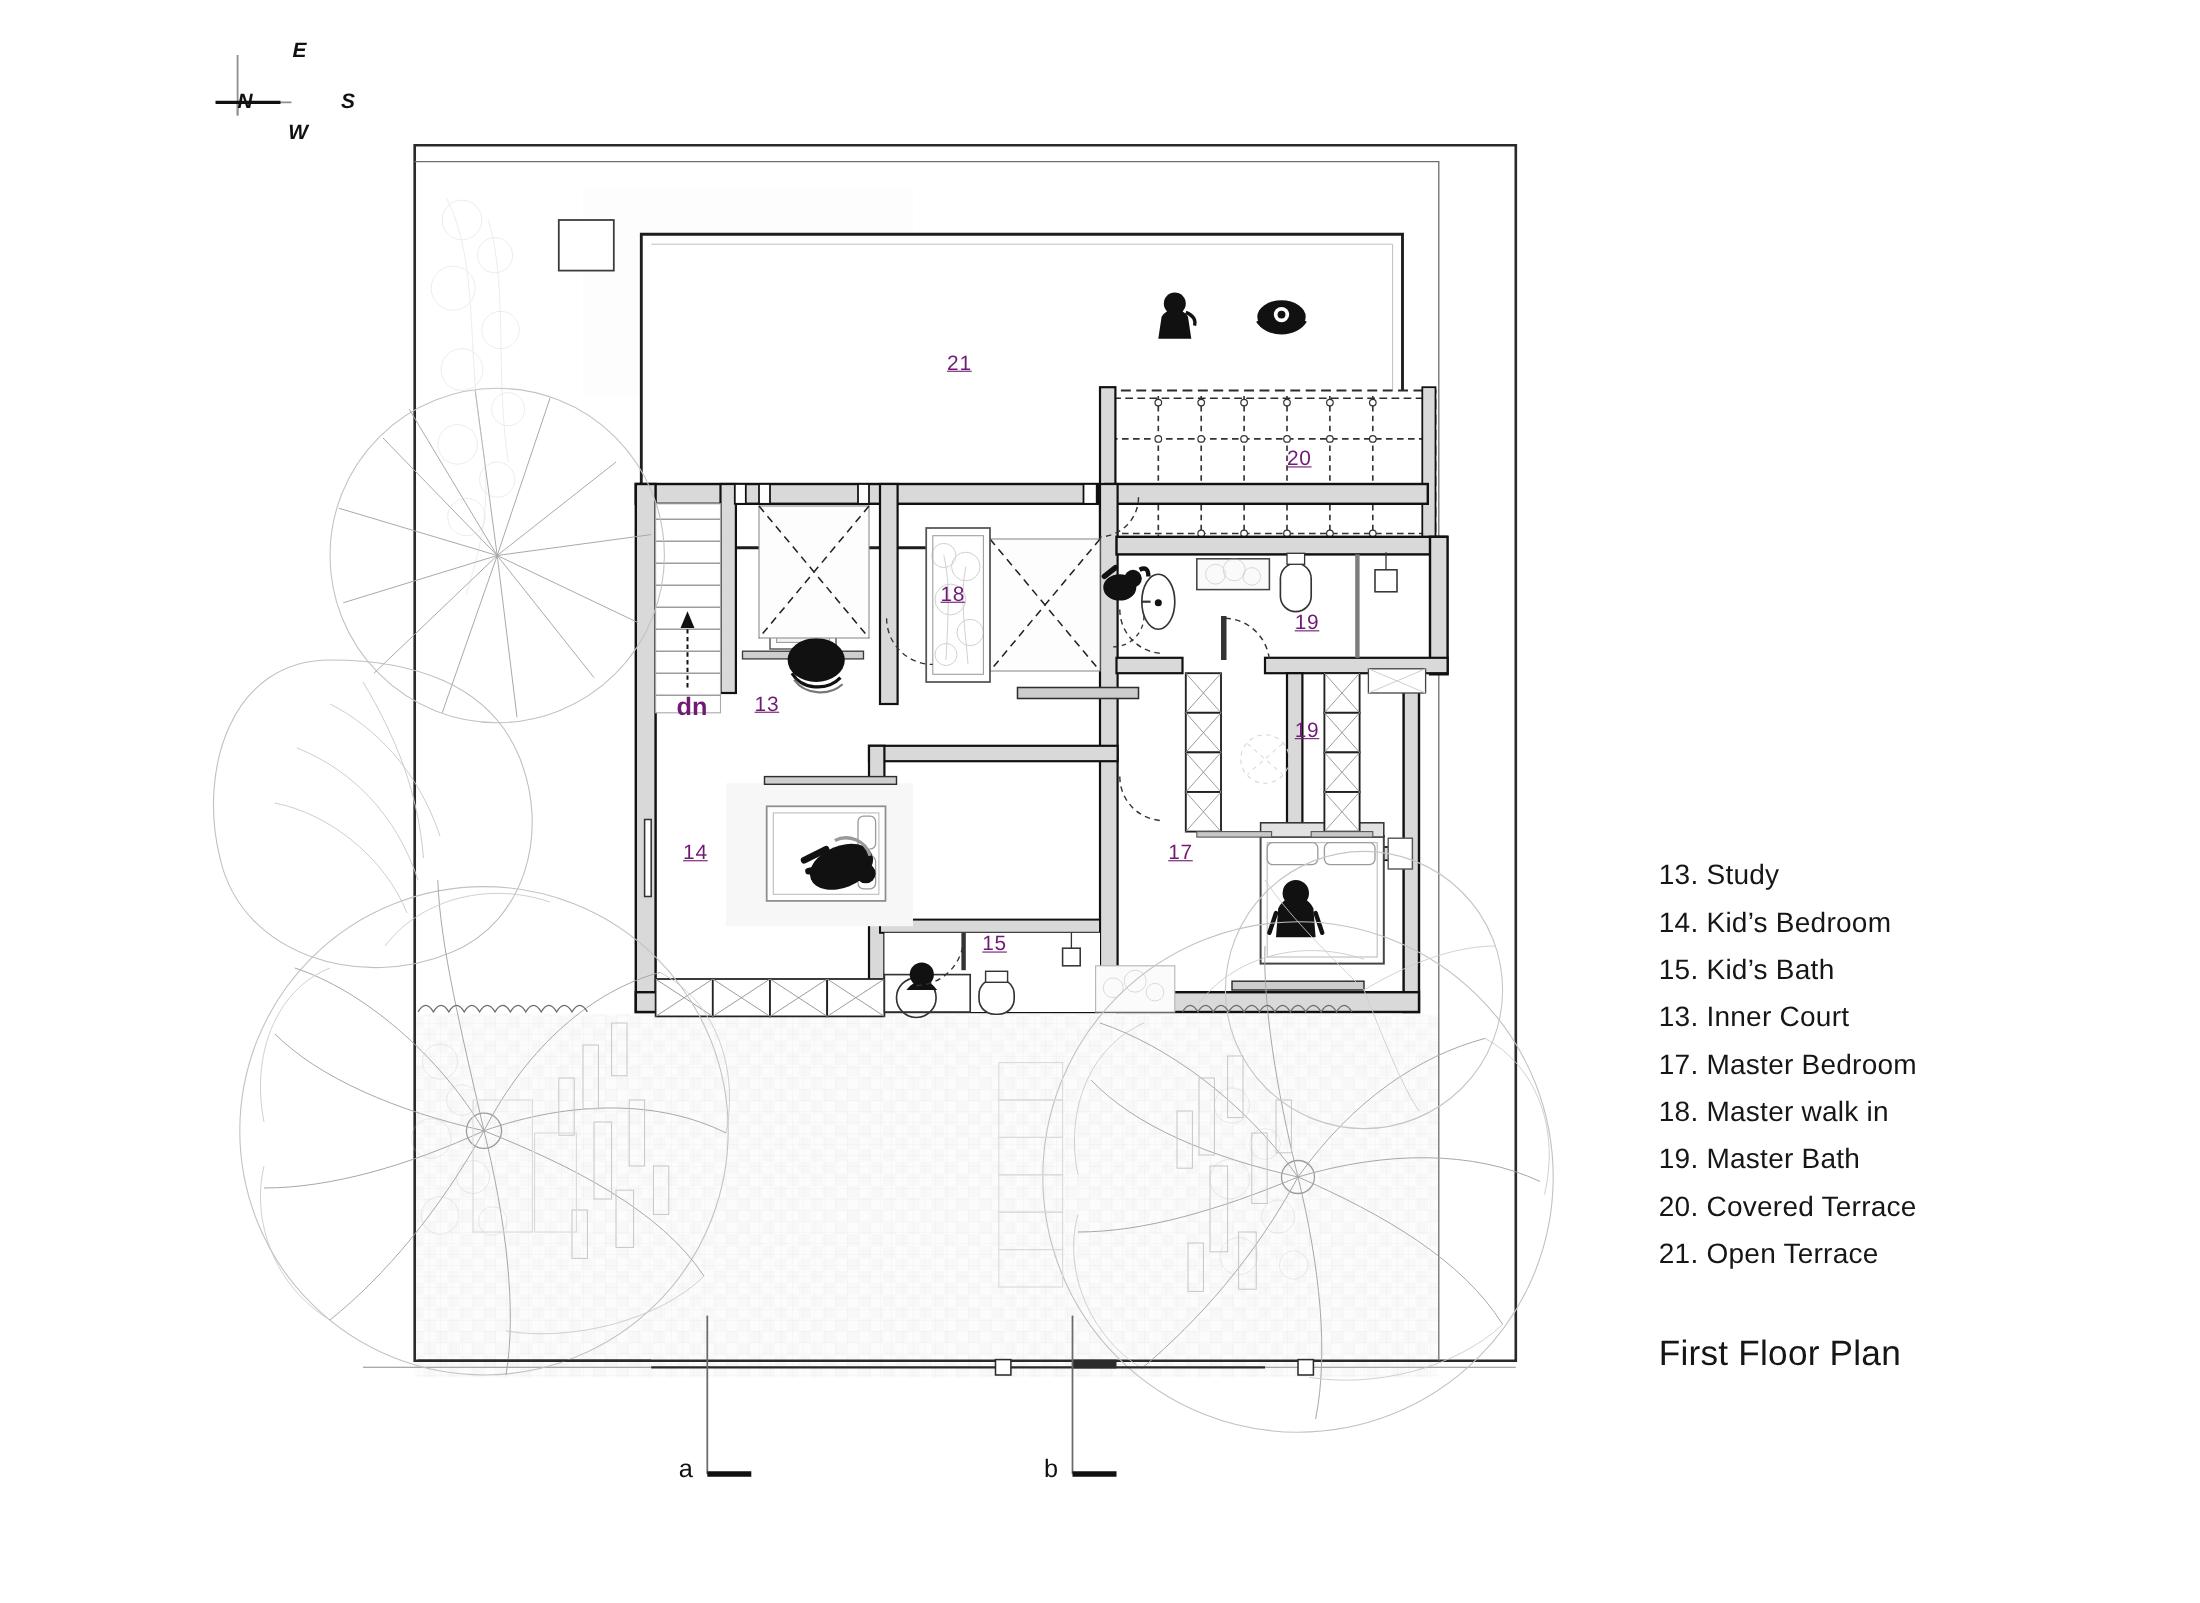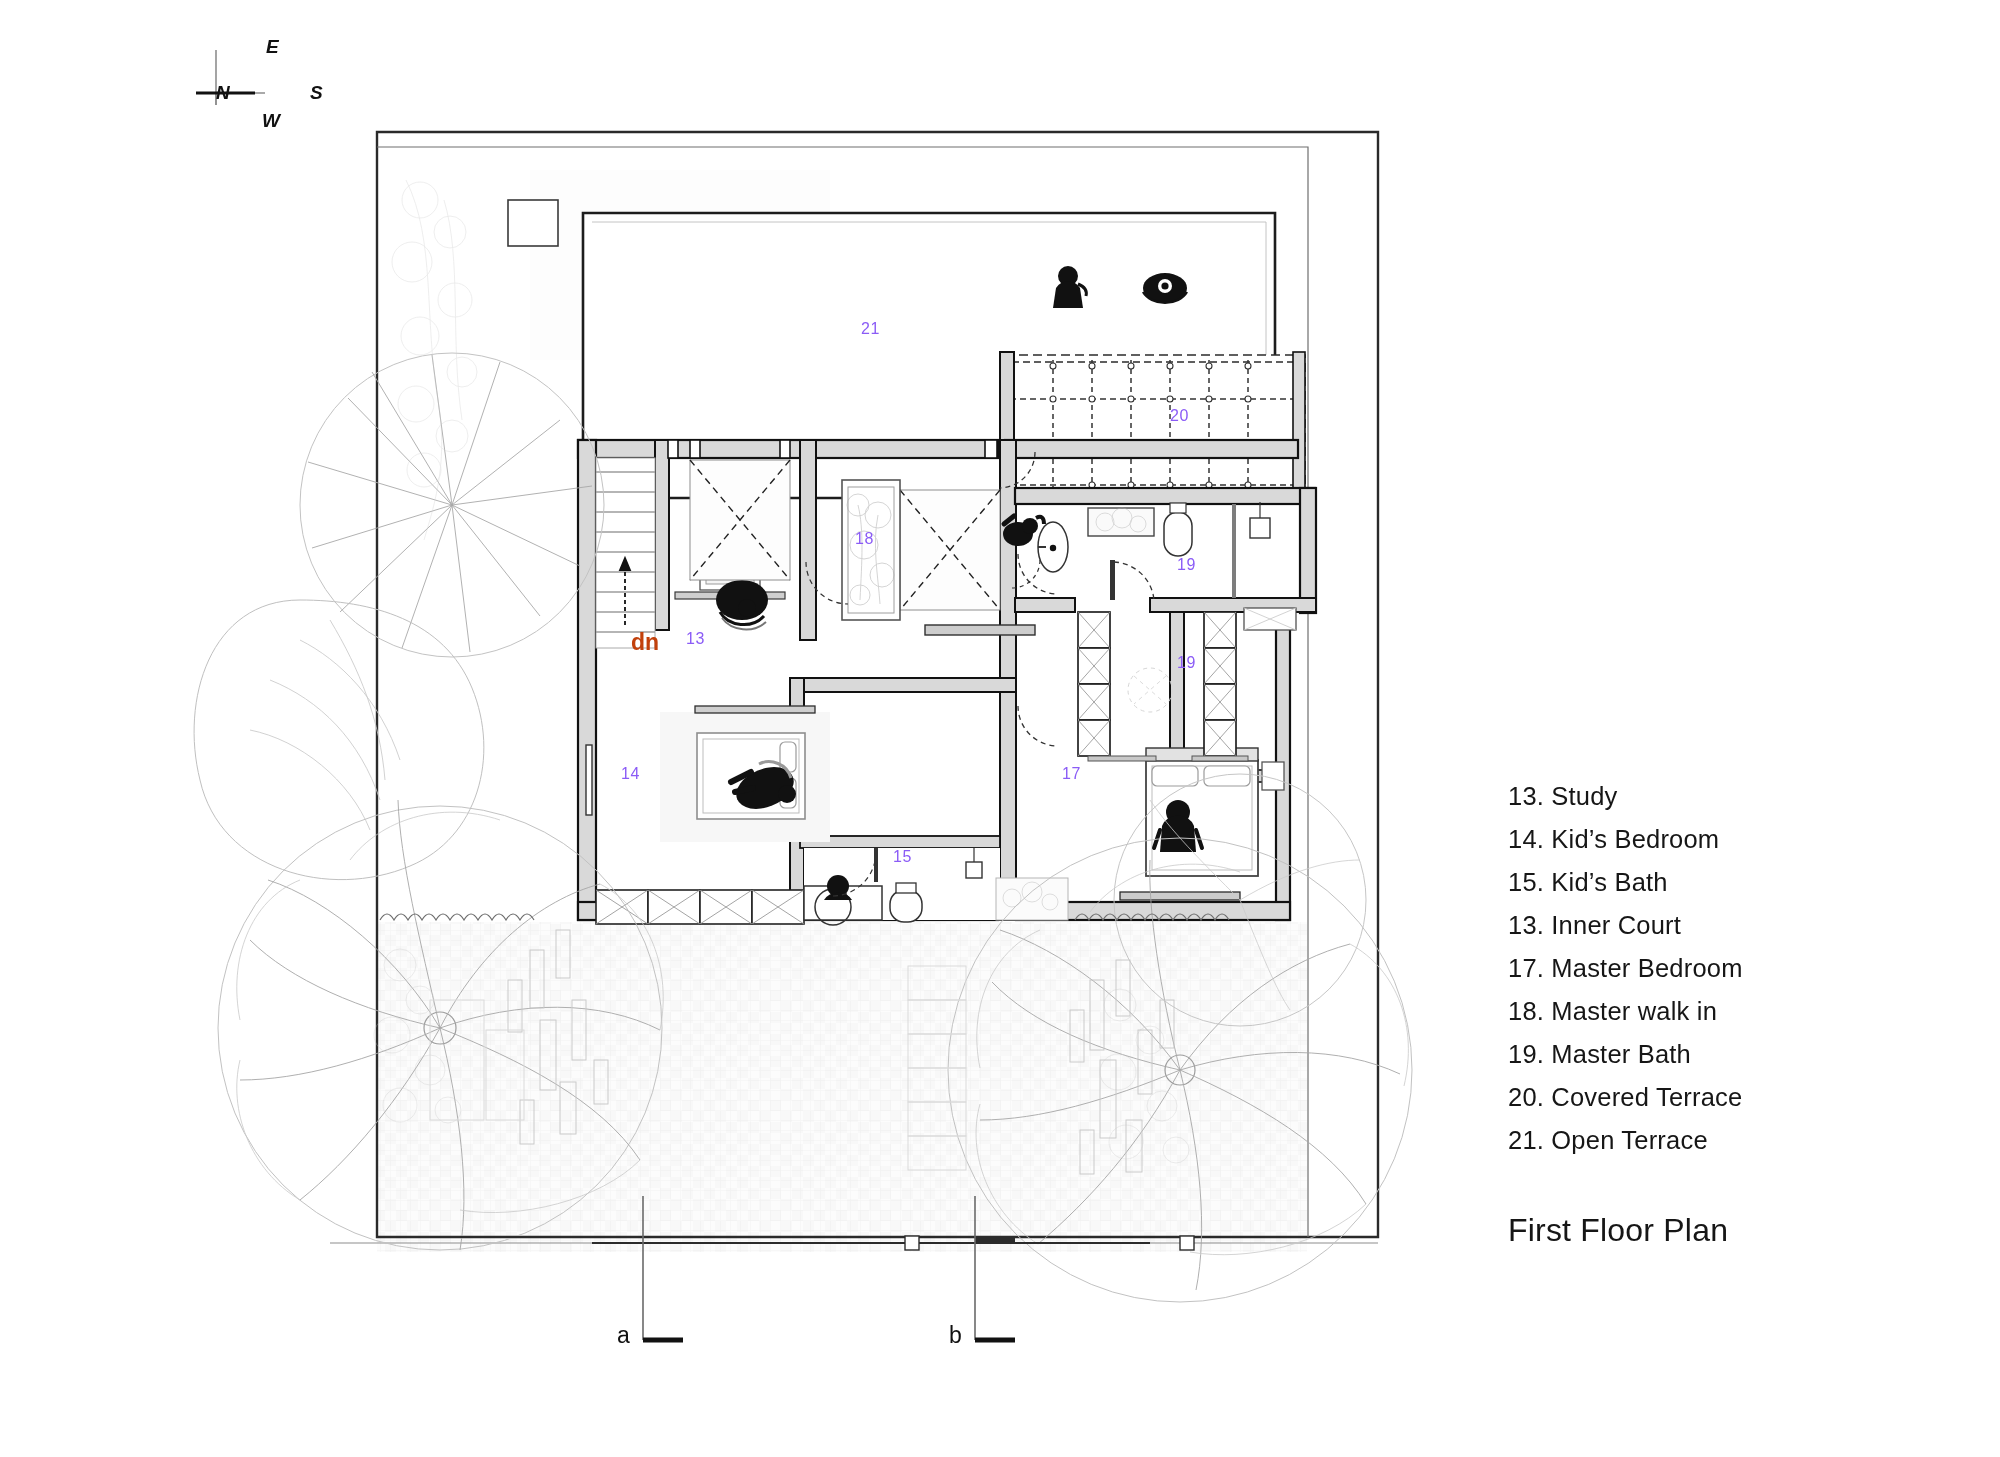--- a/index.html
+++ b/index.html
@@ -47,34 +47,34 @@
     left: 1508px;
     top: 1212px;
     font-size: 32px;
     color: #161616;
     letter-spacing: 0.2px;
     white-space: nowrap;
   }
   
   .room-num {
     position: absolute;
-    font-size: 16px;
-    color: #8b5cf6;
+    font-size: 19px;
+    color: #701a75;
     font-family: "Liberation Sans", sans-serif;
     letter-spacing: 0.6px;
     white-space: nowrap;
     user-select: none;
+    text-decoration: underline;
   }
   .dn-label {
     position: absolute;
     font-size: 23px;
     font-weight: 600;
-    color: #c2410c;
+    color: #701a75;
     white-space: nowrap;
-    margin-left: 16px;
   }
   .compass-label {
     position: absolute;
     font-size: 19px;
     font-style: italic;
     font-weight: 700;
     color: #111;
     white-space: nowrap;
   }
   .section-label {

